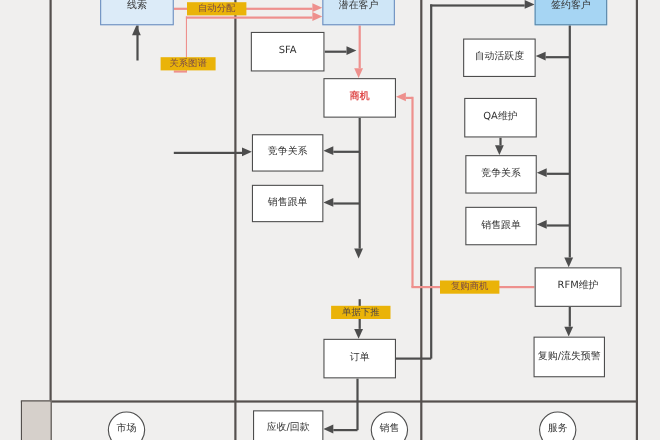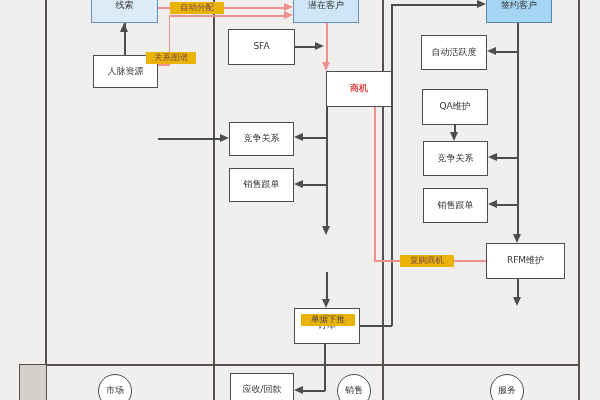--- a/index.html
+++ b/index.html
@@ -9,42 +9,42 @@
   .lane-line{position:absolute;background:#55504e;width:1.5px;top:0;height:400px;}
   .band-line{position:absolute;background:#55504e;height:1.5px;}
   .lane-header-cell{position:absolute;background:#d6d0cb;border:1px solid #55504e;}
 
   .node{position:absolute;background:#ffffff;border:1px solid #4d4d4d;color:#333;
         display:flex;align-items:center;justify-content:center;text-align:center;
         font-size:9px;line-height:1.25;padding:1px;box-sizing:border-box;z-index:3;}
   .node.blue-light{background:#dcebf8;border-color:#6c8ebf;}
   .node.blue-mid{background:#cfe6f7;border-color:#6c8ebf;}
   .node.blue-strong{background:#a6d5f3;border-color:#5b87a8;}
-  .node.red-text{color:#e04f4f;font-weight:bold;margin-left:32px;}
+  .node.red-text{color:#e04f4f;font-weight:bold;}
   .node.circle{border-radius:50%;}
 
   .edge{position:absolute;z-index:2;}
   .edge.black{background:#4d4d4d;}
   .edge.red{background:#ee908d;}
   .h{height:1.5px;}
   .v{width:1.5px;}
 
   .ah{position:absolute;width:0;height:0;z-index:2;}
   .ah.right{border-top:4.5px solid transparent;border-bottom:4.5px solid transparent;border-left:9px solid #4d4d4d;}
   .ah.left{border-top:4.5px solid transparent;border-bottom:4.5px solid transparent;border-right:9px solid #4d4d4d;}
   .ah.up{border-left:4.5px solid transparent;border-right:4.5px solid transparent;border-bottom:9px solid #4d4d4d;}
   .ah.down{border-left:4.5px solid transparent;border-right:4.5px solid transparent;border-top:9px solid #4d4d4d;}
   .ah.red.right{border-left-color:#ee908d;}
   .ah.red.left{border-right-color:#ee908d;}
   .ah.red.down{border-top-color:#ee908d;}
 
   .edge-label{position:absolute;z-index:4;font-size:8.5px;background:#eab308;
               text-align:center;padding:0 1px;white-space:nowrap;}
   .edge-label.redlbl{color:#7a4a47;}
-  .edge-label.darklbl{color:#4d4444;margin-top:36px;}
+  .edge-label.darklbl{color:#4d4444;}
 </style>
 </head>
 <body>
 
 <div id="canvas">
 
   <div class="lane-line" style="left:45px;"></div>
   <div class="lane-line" style="left:213px;"></div>
   <div class="lane-line" style="left:382px;"></div>
   <div class="lane-line" style="left:578px;"></div>
@@ -117,32 +117,32 @@
 
   <div class="edge-label redlbl" style="left:170px;top:2px;width:52px;">自动分配</div>
   <div class="edge-label redlbl" style="left:146px;top:28px;width:48px;margin-top:24px;">关系图谱</div>
   <div class="edge-label redlbl" style="left:400px;top:255px;width:52px;">复购商机</div>
   <div class="edge-label darklbl" style="left:301px;top:278px;width:52px;">单据下推</div>
 
   <div class="node blue-light" style="left:91px;top:-11px;width:67px;height:34px;">线索</div>
   <div class="node blue-mid" style="left:293px;top:-11px;width:66px;height:34px;">潜在客户</div>
   <div class="node blue-strong" style="left:486px;top:-11px;width:66px;height:34px;">签约客户</div>
 
-  <div class="node" style="left:93px;top:55px;width:65px;height:33px;">人脉资源</div>
 
   <div class="node" style="left:228px;top:29px;width:67px;height:36px;">SFA</div>
   <div class="node red-text" style="left:294px;top:71px;width:66px;height:36px;">商机</div>
   <div class="node" style="left:229px;top:122px;width:65px;height:34px;">竞争关系</div>
   <div class="node" style="left:229px;top:168px;width:65px;height:34px;">销售跟单</div>
   <div class="node" style="left:294px;top:308px;width:66px;height:36px;">订单</div>
 
   <div class="node" style="left:421px;top:35px;width:66px;height:35px;">自动活跃度</div>
   <div class="node" style="left:422px;top:89px;width:66px;height:36px;">QA维护</div>
   <div class="node" style="left:423px;top:141px;width:65px;height:35px;">竞争关系</div>
   <div class="node" style="left:423px;top:188px;width:65px;height:35px;">销售跟单</div>
   <div class="node" style="left:486px;top:243px;width:79px;height:36px;">RFM维护</div>
+  <div class="node" style="left:485px;top:306px;width:65px;height:37px;">复购/流失预警</div>
 
   <div class="node circle" style="left:98px;top:374px;width:34px;height:34px;">市场</div>
   <div class="node" style="left:230px;top:373px;width:64px;height:34px;">应收/回款</div>
   <div class="node circle" style="left:337px;top:374px;width:34px;height:34px;">销售</div>
   <div class="node circle" style="left:490px;top:374px;width:34px;height:34px;">服务</div>
 
 </div>
 
 </body></html>

